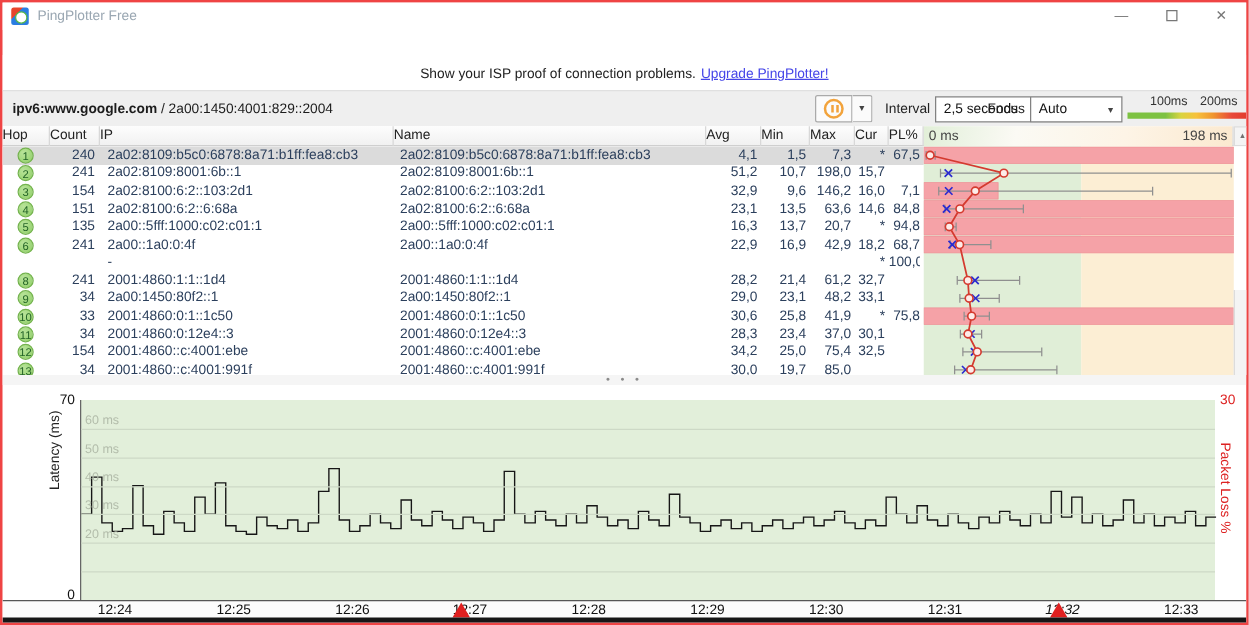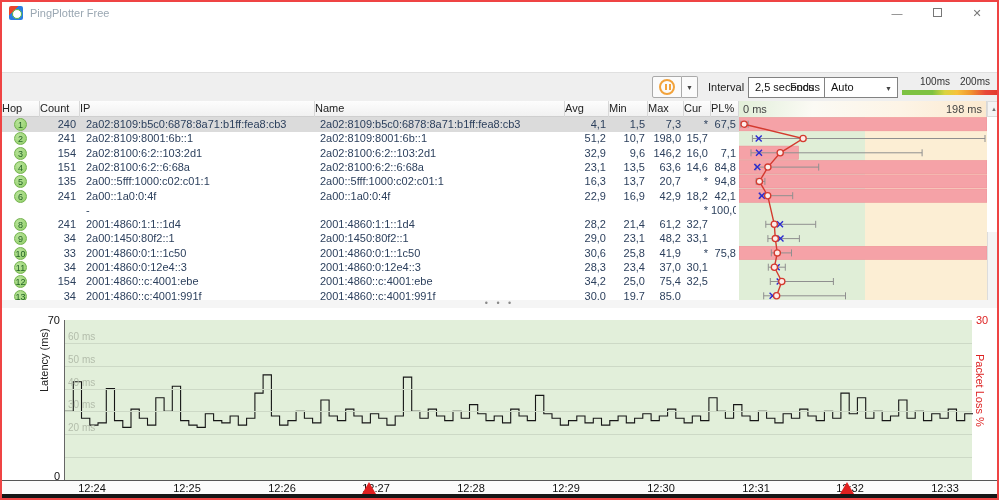--- a/index.html
+++ b/index.html
@@ -112,22 +112,26 @@
 
   <div class="titlebar">
     <div class="app-icon"></div>
     <span class="title">PingPlotter Free</span>
     <div class="win-btn" style="right:80px;">—</div>
     <div class="win-btn" style="right:40px;"><span class="win-max"></span></div>
     <div class="win-btn" style="right:0;">✕</div>
   </div>
 
 
+  <div class="banner">
+    <span>Show your ISP proof of connection problems.</span><a href="#">Upgrade PingPlotter!</a>
+  </div>
 
   <div class="targetbar">
+    <div class="target-text"><b>ipv6:www.google.com</b><span> / 2a00:1450:4001:829::2004</span></div>
     <div class="pause-btn">
       <span class="pause-ring">
           <i style="left:4px;"></i>
           <i style="left:8px;"></i>
         </span>
     </div>
     <div class="pause-drop">▼</div>
     <span class="tb-label" style="left:706px;">Interval</span>
     <div class="select" style="left:746px; width:116px;"><span>2,5 seconds</span><span class="arr">▼</span></div>
     <span class="tb-label" style="left:788px; left:788px;" style2="">Focus</span>
@@ -215,21 +219,21 @@
         </div>
         <div class="hop-row" style="top: 71.5px;">
           <span class="hop-badge">6</span>
           <span class="cell" style="left: 38px; width: 36px; text-align: right;">241</span>
           <span class="cell" style="left: 84px; width: 226px; text-align: left;">2a00::1a0:0:4f</span>
           <span class="cell" style="left: 318px; width: 242px; text-align: left;">2a00::1a0:0:4f</span>
           <span class="cell" style="left: 563px; width: 41px; text-align: right;">22,9</span>
           <span class="cell" style="left: 607px; width: 36px; text-align: right;">16,9</span>
           <span class="cell" style="left: 646px; width: 33px; text-align: right;">42,9</span>
           <span class="cell" style="left: 682px; width: 24px; text-align: right;">18,2</span>
-          <span class="cell" style="left: 709px; width: 25px; text-align: right;">42,1</span>
+          <span class="cell" style="left: 709px; width: 25px; text-align: right;">68,7</span>
         </div>
         <div class="hop-row" style="top: 85.8px;">
           <span class="cell" style="left: 38px; width: 36px; text-align: right;"></span>
           <span class="cell" style="left: 84px; width: 226px; text-align: left;">-</span>
           <span class="cell" style="left: 318px; width: 242px; text-align: left;"></span>
           <span class="cell" style="left: 563px; width: 41px; text-align: right;"></span>
           <span class="cell" style="left: 607px; width: 36px; text-align: right;"></span>
           <span class="cell" style="left: 646px; width: 33px; text-align: right;"></span>
           <span class="cell" style="left: 682px; width: 24px; text-align: right;">*</span>
           <span class="cell" style="left: 709px; width: 25px; text-align: right;">100,0</span>
@@ -405,20 +409,20 @@
 
   <div class="timeaxis" id="timeaxis">
       <span class="tick" style="left: 90px;">12:24</span>
       <span class="tick" style="left: 185px;">12:25</span>
       <span class="tick" style="left: 280px;">12:26</span>
       <span class="tick" style="left: 374px;">12:27</span>
       <span class="tick" style="left: 469px;">12:28</span>
       <span class="tick" style="left: 564px;">12:29</span>
       <span class="tick" style="left: 659px;">12:30</span>
       <span class="tick" style="left: 754px;">12:31</span>
-      <span class="tick" style="left: 848px;">12:32</span>
+      <span class="tick" style="left: 848px; font-style: italic;">12:32</span>
       <span class="tick" style="left: 943px;">12:33</span>
       <div class="tri" style="left: 367px;"></div>
       <div class="tri" style="left: 845px;"></div>
     </div>
   <div class="bottomstrip"></div>
 
 </div>
 
 </body></html>

